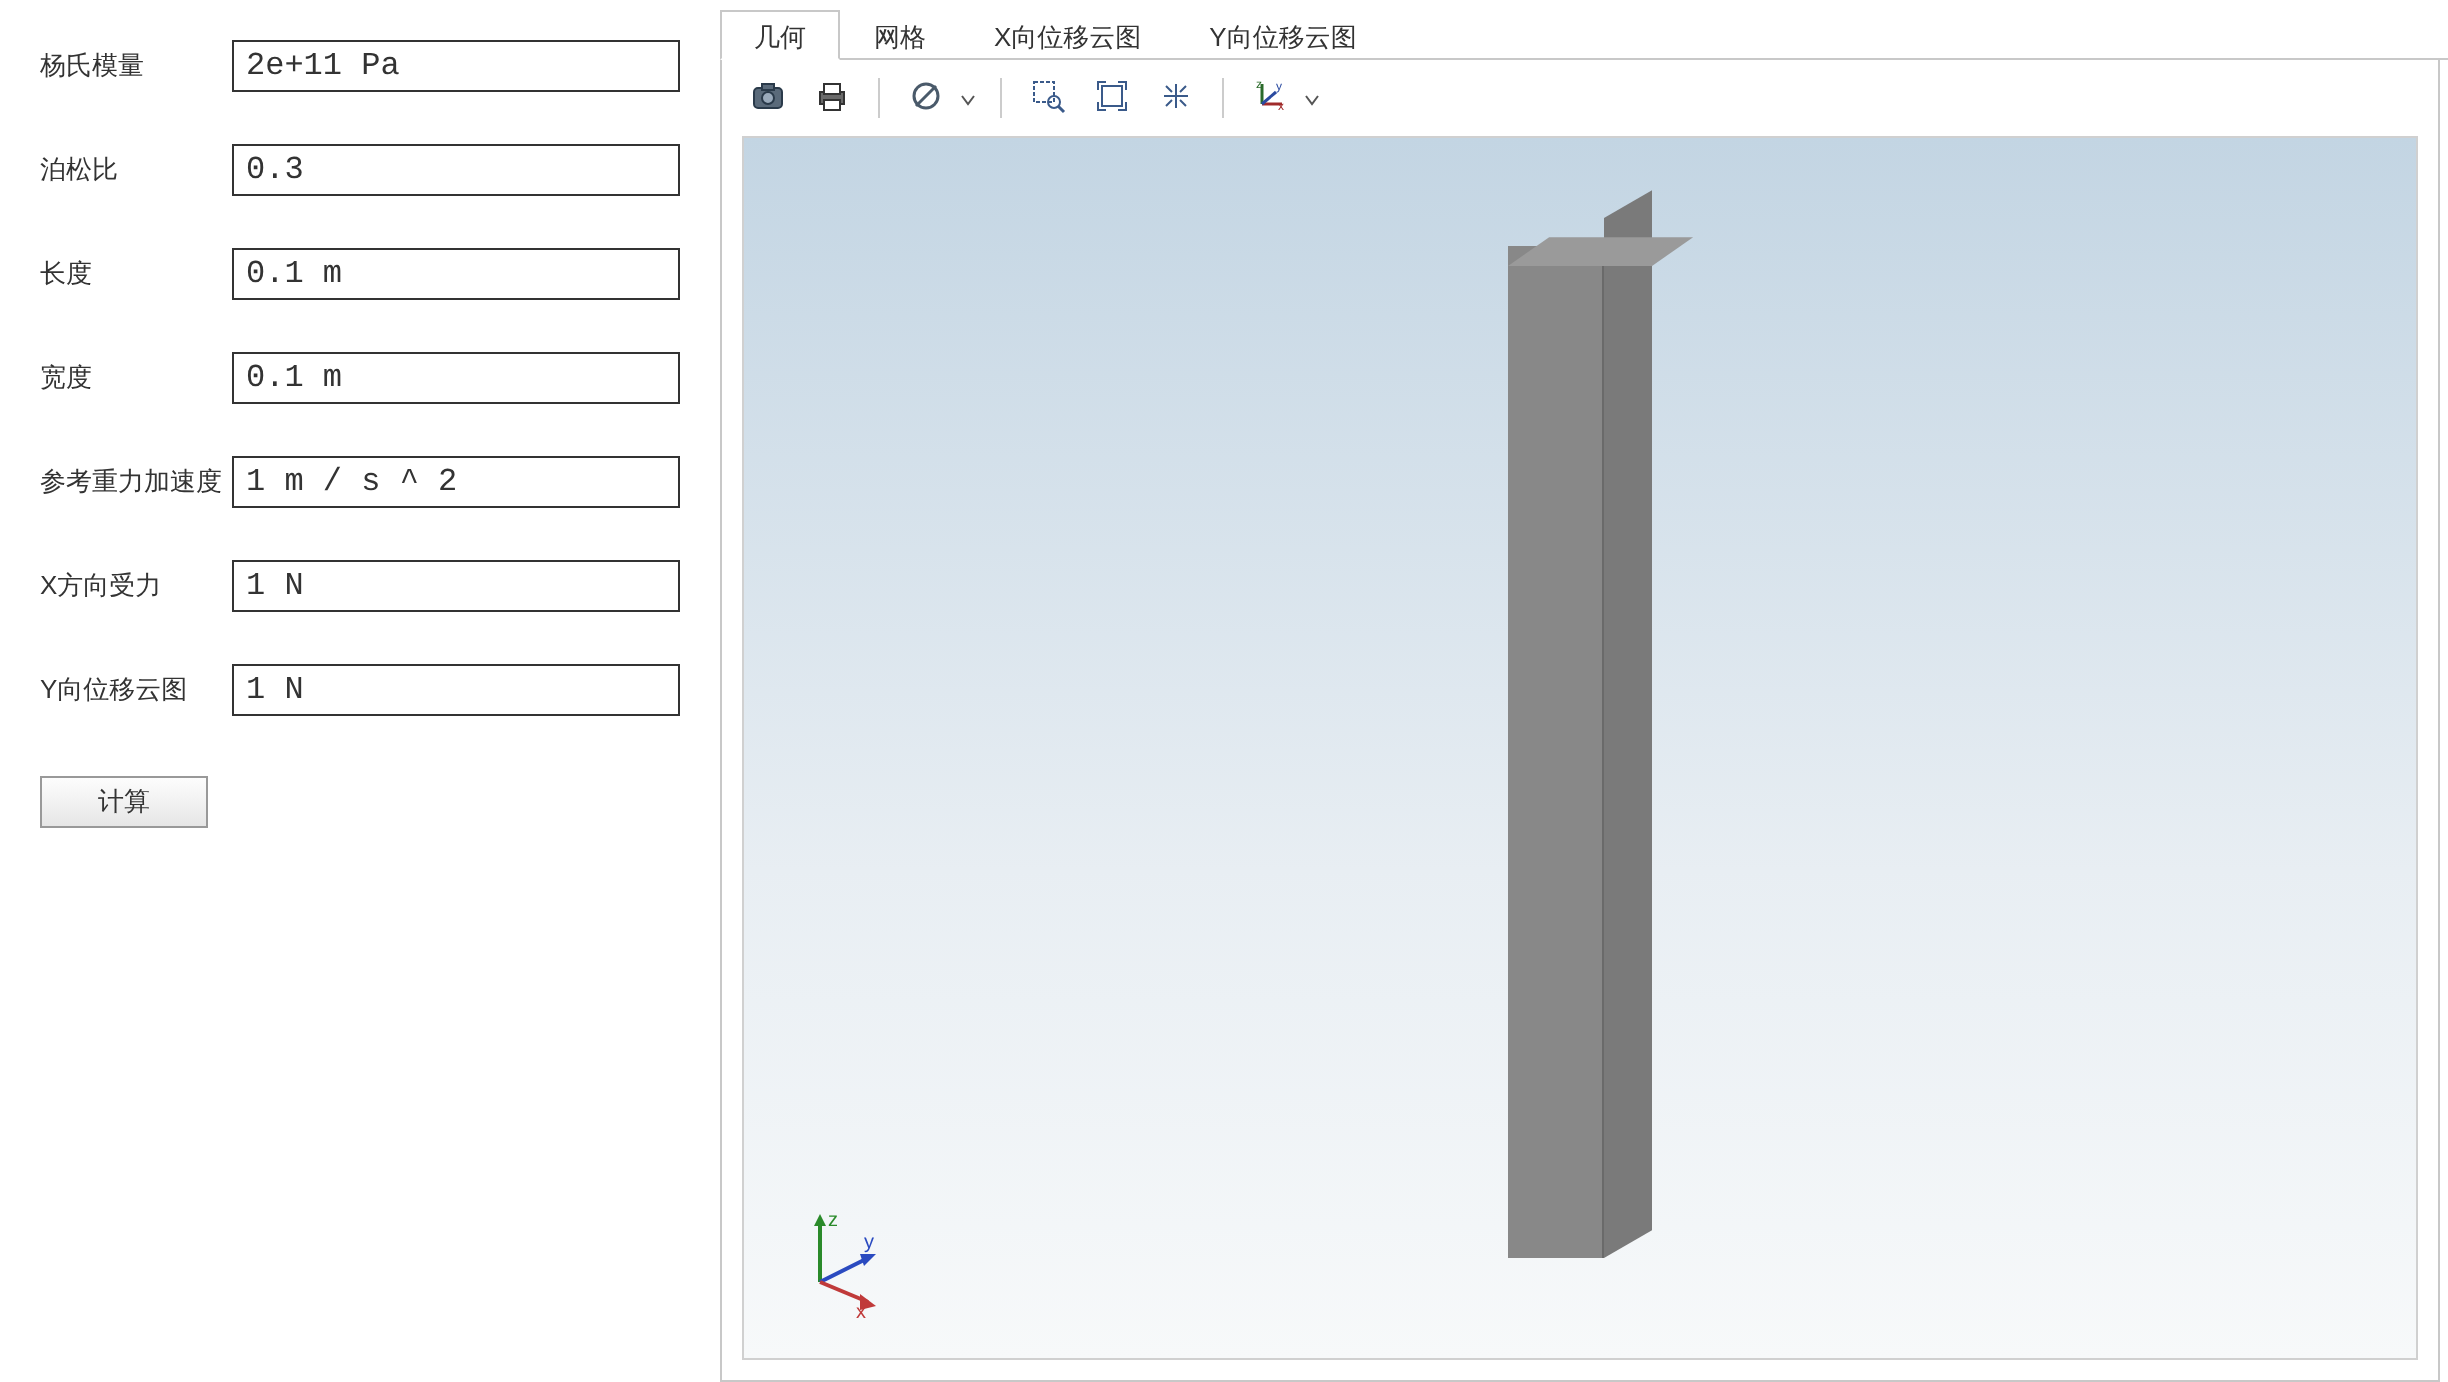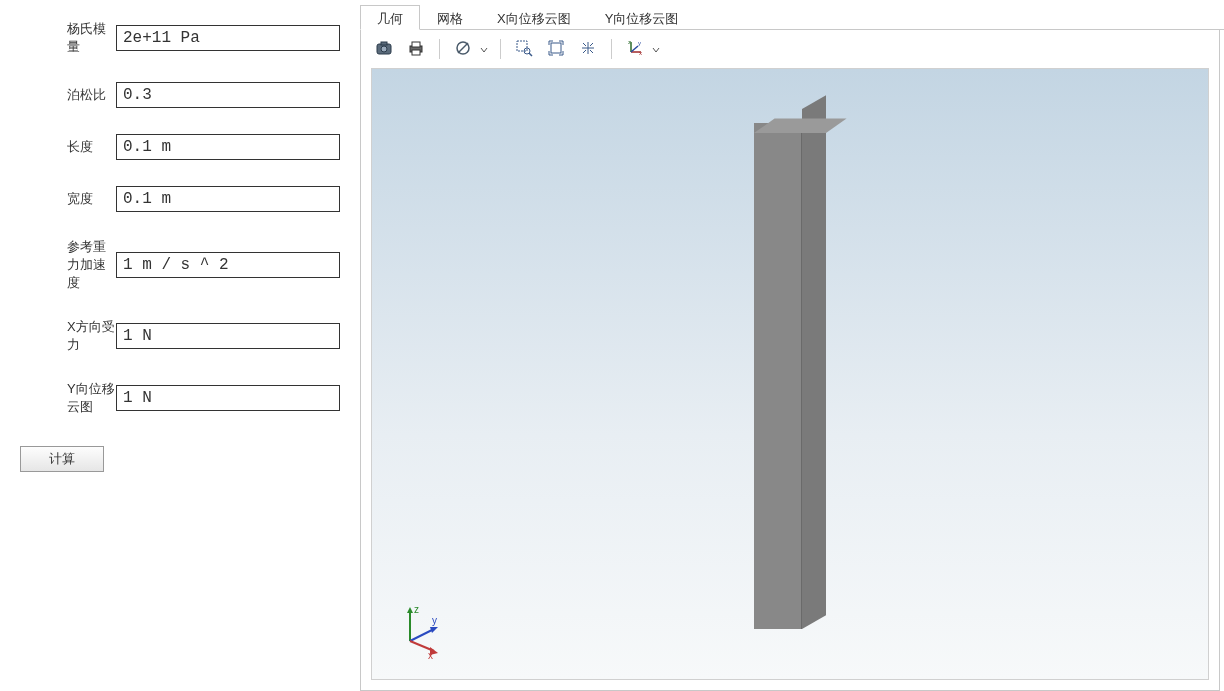--- a/index.html
+++ b/index.html
@@ -25,21 +25,20 @@
     }
     .form-row {
       display: flex;
       align-items: center;
       margin-bottom: 26px;
     }
     .form-label {
       width: 110px;
       color: #333;
       font-size: 13px;
-      margin-left: 47px;
     }
     .form-input {
       flex: 1;
       height: 26px;
       border: 1px solid #333;
       padding: 2px 6px;
       font-family: "Courier New", monospace;
       font-size: 16px;
       color: #333;
       background: #fff;

